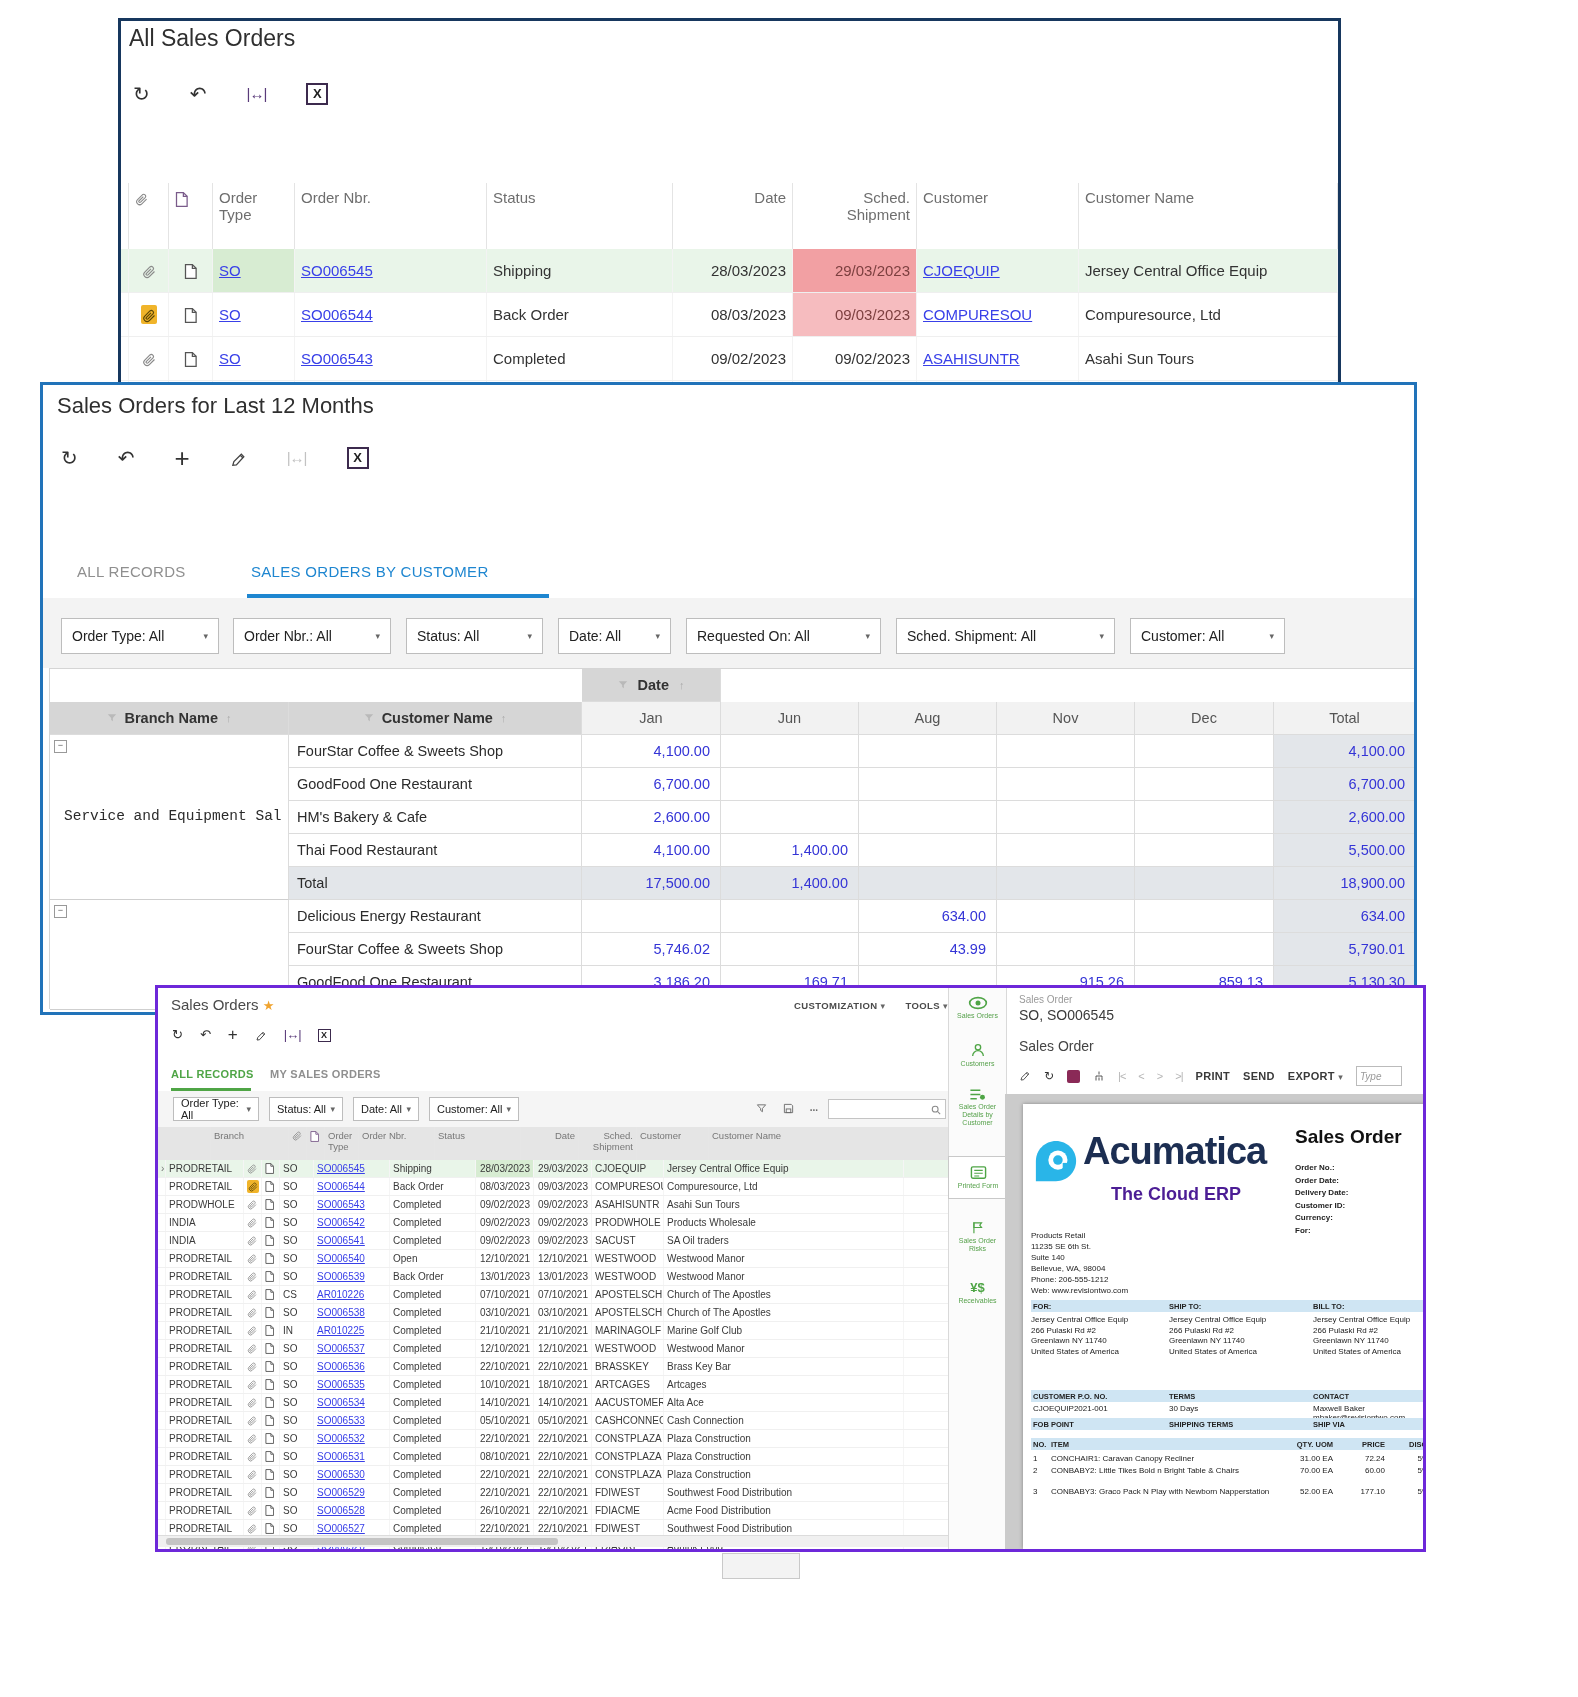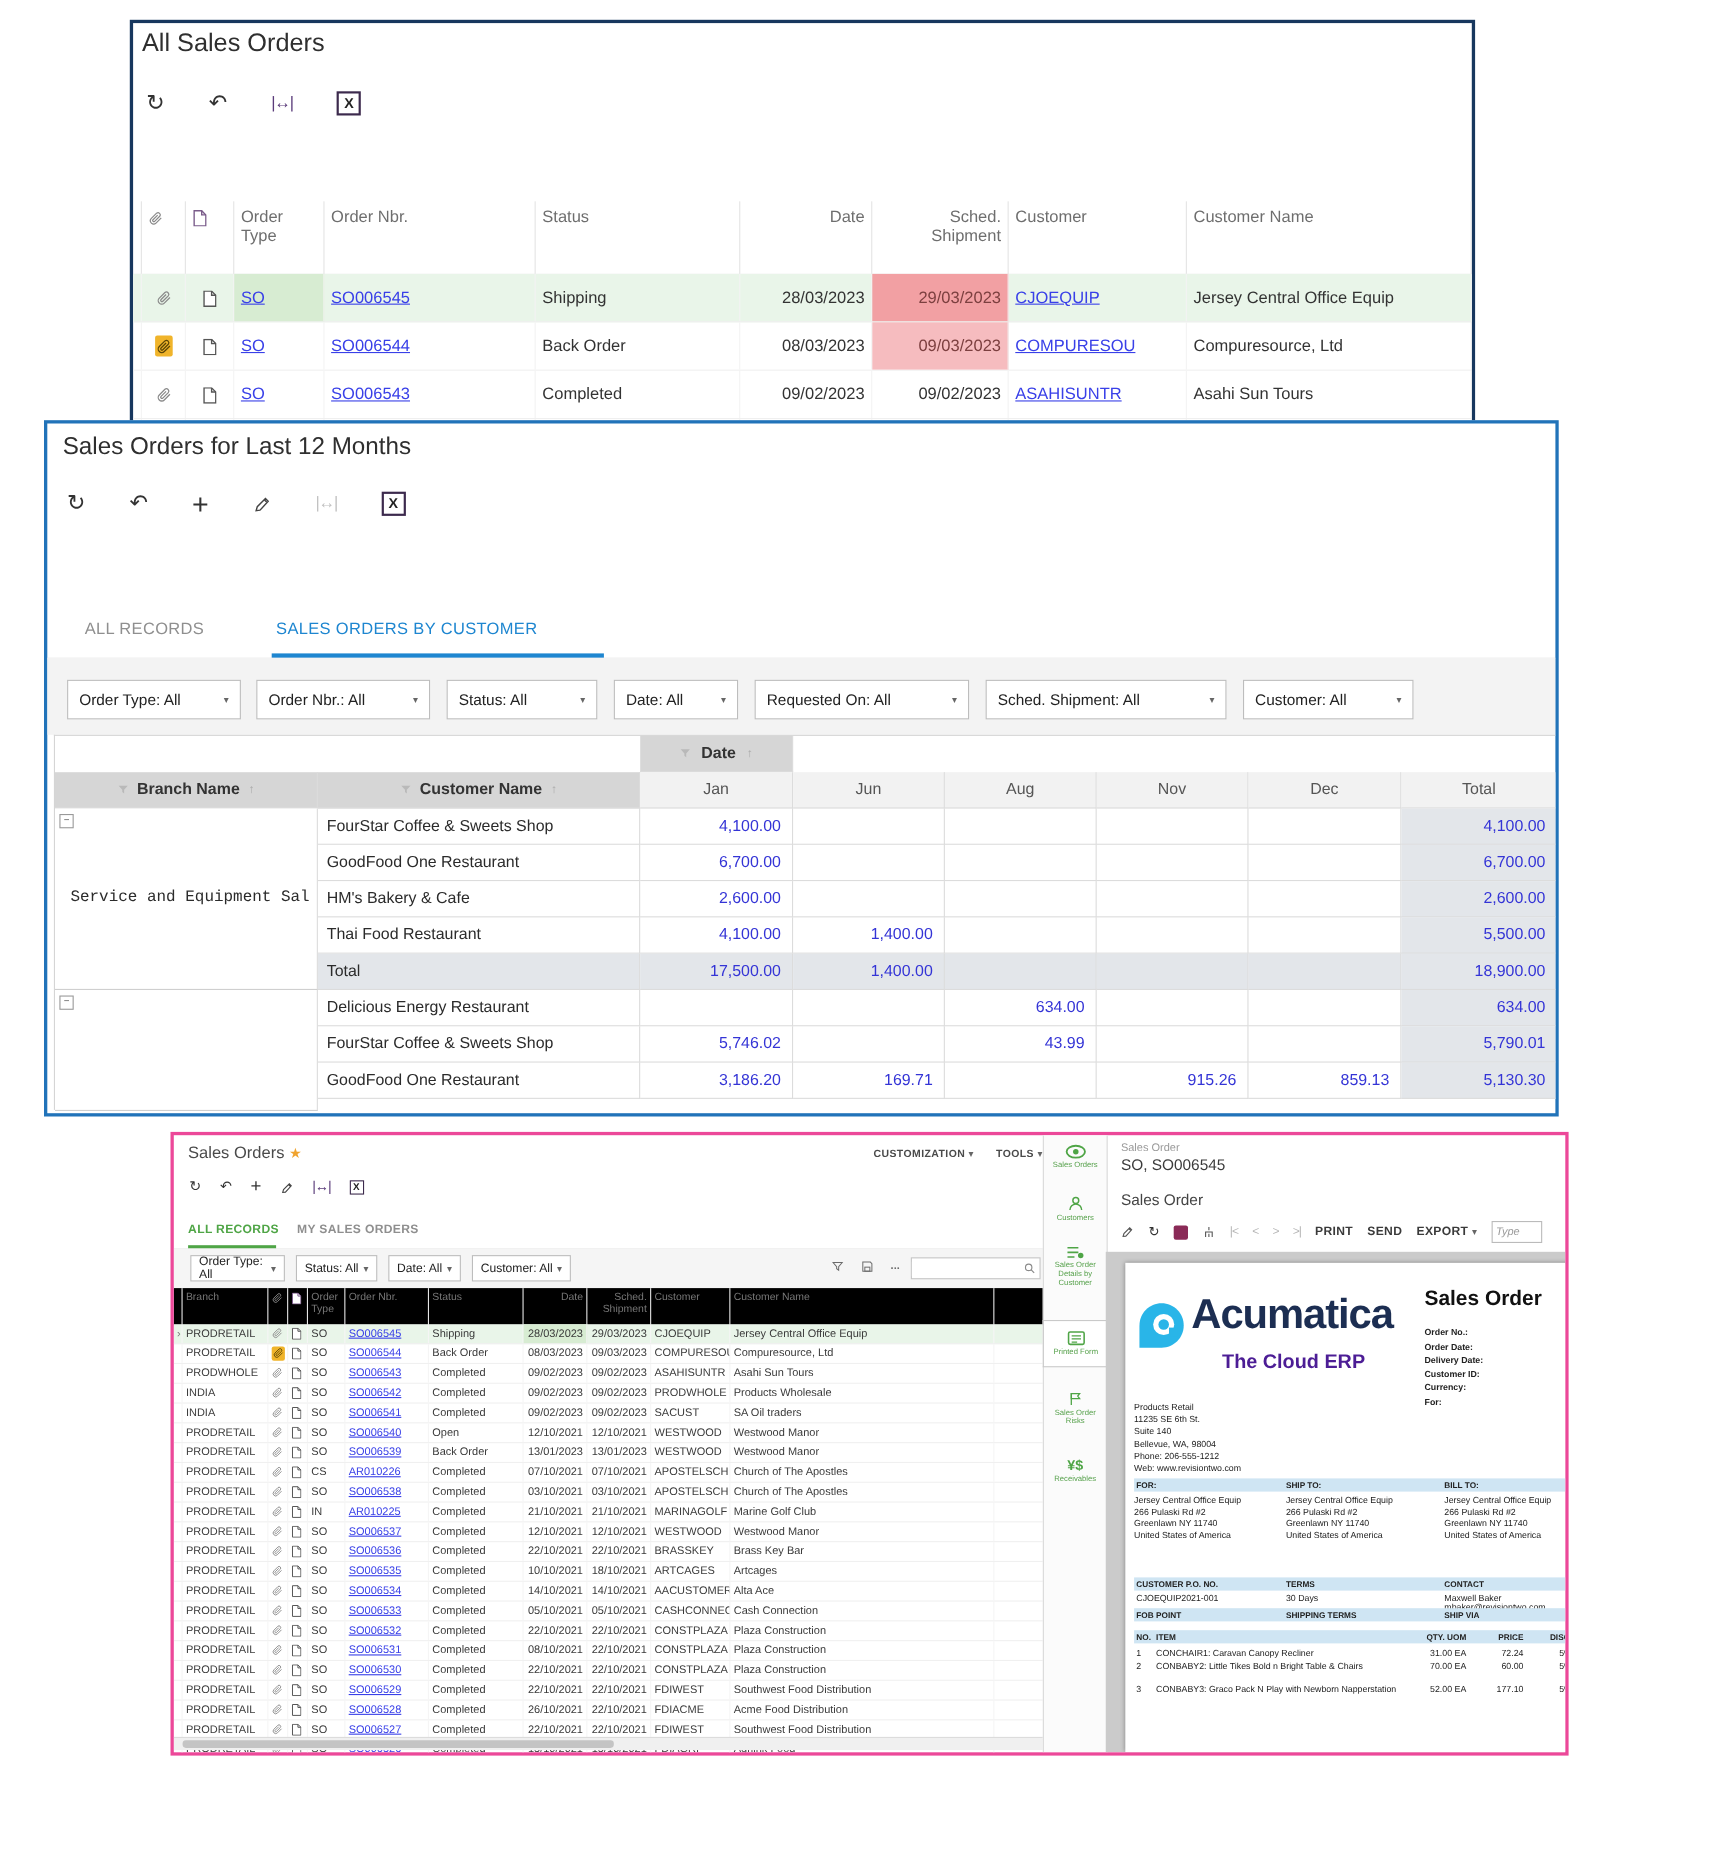--- a/index.html
+++ b/index.html
@@ -71,43 +71,43 @@
   .pv-totcol{background:#e3e6ea;}
   .pv-totrow{background:#e3e6ea;}
   .pv-branch{background:#fff;border-right:1px solid #dcdcdc;border-bottom:1px solid #cfcfcf;}
   .pv-branch-lbl{position:absolute;left:14px;color:#2b2b2b;white-space:nowrap;overflow:hidden;}
   .collapse-box{position:absolute;left:4px;top:5px;width:11px;height:11px;border:1px solid #999;
         font-size:9px;line-height:9px;text-align:center;color:#555;background:#fff;cursor:pointer;}
   .sortarrow{color:#aaa;font-size:11px;}
   .fun{flex:none;}
 
   
-  #w3{left:155px;top:985px;width:1271px;height:567px;border:3px solid #ec4899;z-index:3;font-size:10px;margin-top:44px;}
+  #w3{left:155px;top:985px;width:1271px;height:567px;border:3px solid #6d28d9;z-index:3;font-size:10px;}
   #w3 .title{position:absolute;left:13px;top:8px;font-size:15px;color:#4a4a4a;}
   .star{color:#f0a32e;font-size:13px;cursor:pointer;}
   #w3 .menu{position:absolute;top:12px;left:645px;width:145px;display:flex;gap:20px;
         justify-content:flex-end;font-size:9.5px;font-weight:bold;color:#4a4a4a;letter-spacing:.4px;}
   .menu-item{cursor:pointer;white-space:nowrap;}
   #w3 .toolbar{position:absolute;left:14px;top:40px;display:flex;gap:17px;align-items:center;}
   #w3 .tbi{font-size:13px;line-height:14px;}
   #w3 .tbi.plus{font-size:17px;}
   #w3 .xlsbox{width:11px;height:11px;border-width:1.5px;font-size:9px;line-height:11px;}
   #w3 .tabs{position:absolute;left:0;width:790px;top:72px;height:31px;border-bottom:1px solid #dcdcdc;}
   #w3 .tab{font-size:11px;font-weight:bold;top:8px;}
   .tab.active-green{color:#4fa546;}
   #w3 .tab-underline{position:absolute;left:13px;width:80px;top:28px;height:3px;background:#4fa546;}
   #w3 .filterband{position:absolute;left:0;width:790px;top:103px;height:36px;background:#f5f5f5;
         border-bottom:1px solid #e2e2e2;}
   #w3 .chip{top:6px;height:24px;font-size:11px;padding:0 7px;}
   #w3 .filter-icons{position:absolute;right:130px;top:11px;display:flex;gap:16px;align-items:center;}
   #w3 .searchbox{position:absolute;right:2px;top:8px;width:118px;height:20px;border:1px solid #c4c4c4;
         background:#fff;display:flex;align-items:center;justify-content:flex-end;padding-right:4px;box-sizing:border-box;}
   #w3 .searchbox input{border:none;outline:none;flex:1;font-size:10px;min-width:0;}
-  #w3 .ghead{position:absolute;left:0;width:790px;top:139px;height:33px;display:flex;background:#000000;
-        border-bottom:1px solid #d8d8d8;color:#777;font-size:9.5px;line-height:10.5px;}
+  #w3 .ghead{position:absolute;left:0;width:790px;top:139px;height:33px;display:flex;background:#e5e5e5;
+        border-bottom:1px solid #d8d8d8;color:#777;font-size:9.5px;line-height:10.5px;padding-left:45px;}
   #w3 .ghead .k{border-right:1px solid #e6e6e6;box-sizing:border-box;padding:4px 3px 0 3px;}
   #w3-rows{position:absolute;left:0;width:790px;top:172px;}
   .w3-row{display:flex;height:17px;align-items:center;border-bottom:1px solid #f0f0f0;color:#3a3a3a;}
   .w3-row .k{border-right:1px solid #f5f5f5;box-sizing:border-box;padding:0 3px;height:100%;
         display:flex;align-items:center;overflow:hidden;white-space:nowrap;}
   .w3-row.sel{background:#e9f5e9;}
   .w3-row.sel .kdate{background:#d7ecd2;}
   .kright{justify-content:flex-end;}
   #w3 .hscroll{position:absolute;left:0;width:790px;top:547px;height:11px;background:#f0f0f0;
         border-top:1px solid #dcdcdc;}

